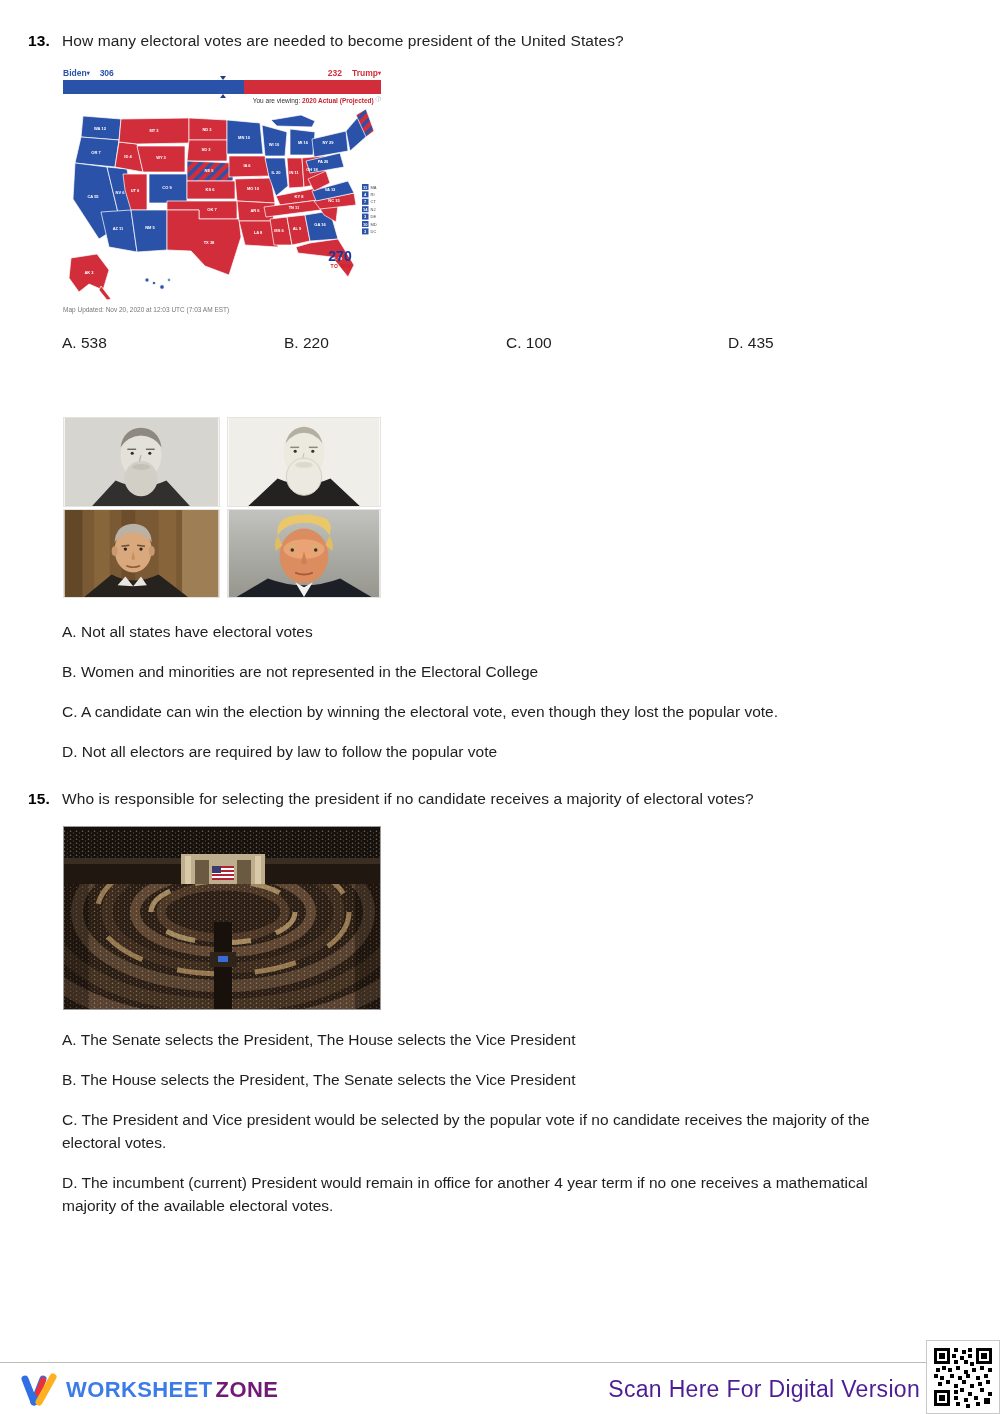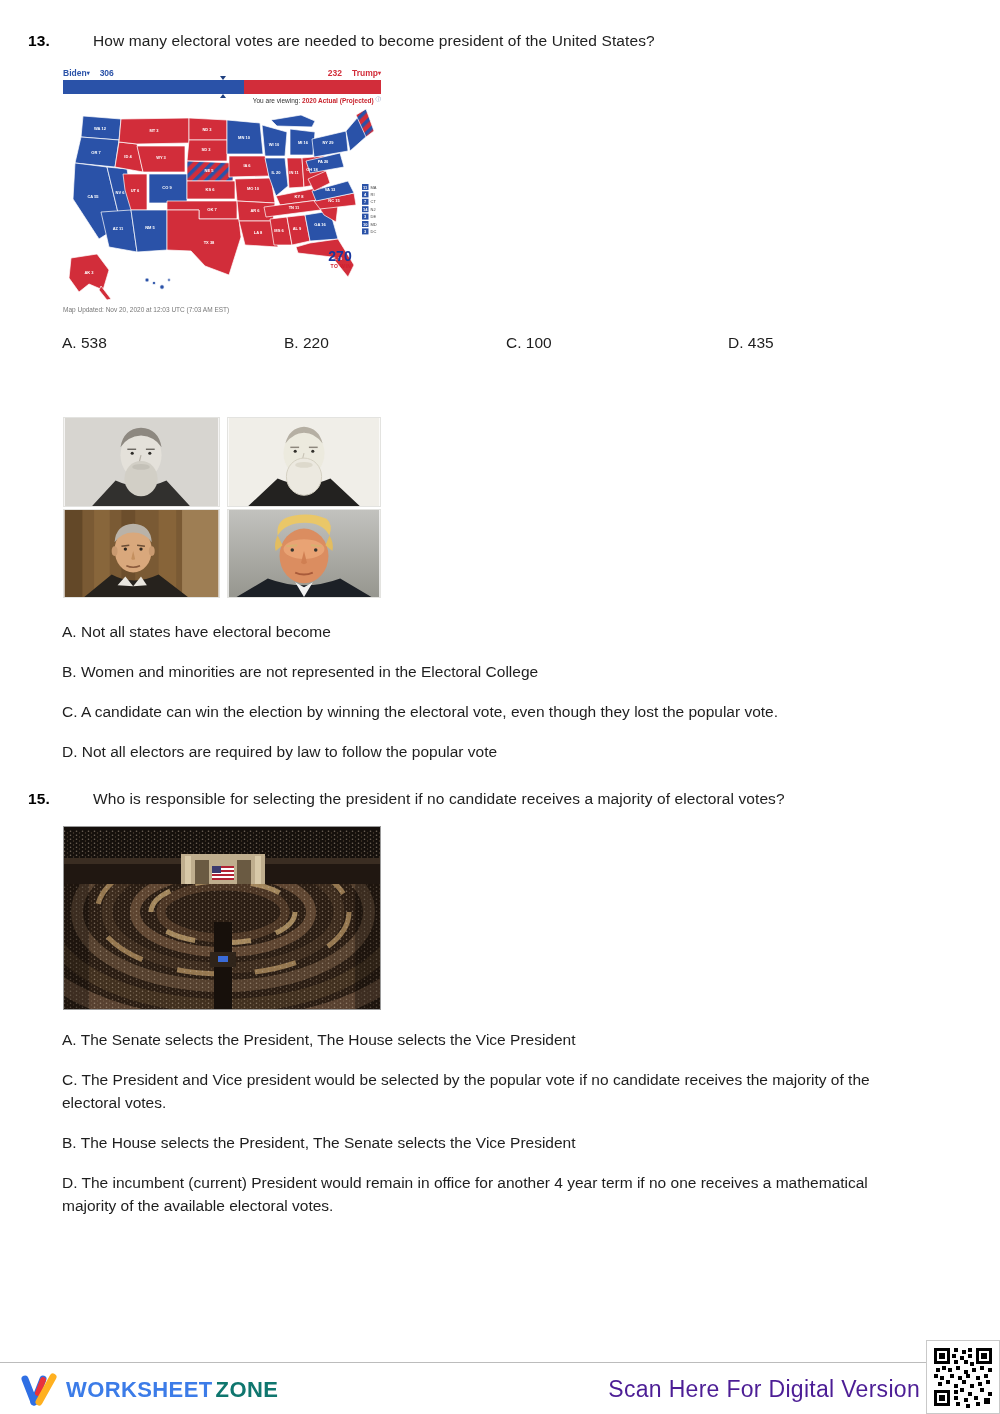--- a/index.html
+++ b/index.html
@@ -1,20 +1,20 @@
 <!DOCTYPE html>
 <html><head>
 <meta charset="utf-8">
 <style>
   html,body{margin:0;padding:0;background:#fff;}
   .page{position:relative;width:1000px;height:1414px;background:#fff;overflow:hidden;
         font-family:"Liberation Sans",sans-serif;color:#1e1e1e;}
   .qhead{position:absolute;left:28px;font-size:15.5px;letter-spacing:.1px;white-space:nowrap;}
   .qnum{display:inline-block;width:34px;font-weight:bold;color:#000;}
-  .qtext{color:#222;margin-left:31px;}
+  .qtext{color:#222;}
   
   .map-figure{position:absolute;left:63px;top:68px;width:318px;}
   .map-head{display:flex;justify-content:space-between;font-size:8.5px;font-weight:bold;height:11px;}
   .mh-left{color:#2a52a8;} .mh-right{color:#d22d3a;}
   .mh-votes{margin-left:10px;} .mh-votes2{margin-right:10px;}
   .caret{font-size:6px;vertical-align:1px;}
   .map-bar{position:relative;height:14px;margin-top:1px;display:flex;}
   .bar-dem{width:56.9%;background:#2a52a8;} .bar-rep{flex:1;background:#d22d3a;}
   .marker-top{position:absolute;left:50.2%;top:-4px;width:0;height:0;margin-left:-3px;
       border-left:3px solid transparent;border-right:3px solid transparent;border-top:4px solid #1e3f7f;}
@@ -37,21 +37,21 @@
   .opts p{margin:0 0 17px 0;line-height:23px;}
   
   .portraits{position:absolute;left:63px;top:417px;display:grid;
      grid-template-columns:157px 154px;grid-template-rows:90px 89px;column-gap:7px;row-gap:2px;}
   .portraits svg{display:block;border:1px solid #e3e3e0;box-sizing:border-box;}
   .congress{position:absolute;left:63px;top:826px;}
   
   .divider{position:absolute;left:0;top:1362px;width:926px;height:1px;background:#bcbcbc;}
   .brand{position:absolute;left:20px;top:1370px;display:flex;align-items:center;gap:8px;}
   .brand-text{font-size:22px;font-weight:bold;letter-spacing:.4px;}
-  .bt1{color:#3c7ce8;margin-top:16px;} .bt2{color:#0f766e;margin-left:3px;}
+  .bt1{color:#3c7ce8;margin-top:16px;} .bt2{color:#701a75;margin-left:3px;}
   .scan-text{position:absolute;right:80px;top:1376px;font-size:23px;color:#4c1d95;letter-spacing:.3px;}
   .qr-box{position:absolute;left:926px;top:1340px;width:74px;height:74px;background:#fff;
      border:1px solid #c9c9c9;box-sizing:border-box;display:flex;align-items:center;justify-content:center;}
 </style>
 </head>
 <body>
 
 <div class="page">
 
   <div class="qhead" style="top:32px">
@@ -279,21 +279,21 @@
       <line x1="59" y1="37" x2="70" y2="36" stroke="#d8b070" stroke-width="2"></line>
       <line x1="84" y1="36" x2="95" y2="37" stroke="#d8b070" stroke-width="2"></line>
       <circle cx="65" cy="41" r="1.8" fill="#34342f"></circle>
         <circle cx="89" cy="41" r="1.8" fill="#34342f"></circle>
       <path d="M77,42 L74,54 Q77,57 80,54 Z" fill="#d07f52"></path>
       <path d="M68,64 Q77,68 86,64" stroke="#a85a3a" stroke-width="2" fill="none"></path>
     </svg>
   </div>
 
   <div class="opts" style="top:620px">
-    <p>A. Not all states have electoral become</p>
+    <p>A. Not all states have electoral votes</p>
     <p>B. Women and minorities are not represented in the Electoral College</p>
     <p>C. A candidate can win the election by winning the electoral vote, even though they lost the popular vote.</p>
     <p>D. Not all electors are required by law to follow the popular vote</p>
   </div>
 
   <div class="qhead" style="top:790px">
     <span class="qnum">15.</span><span class="qtext">Who is responsible for selecting the president if no candidate receives a majority of electoral votes?</span>
   </div>
 
   <div class="congress">
@@ -344,22 +344,22 @@
         <rect x="155" y="130" width="10" height="6" fill="#3a6bd8"></rect>
         <rect x="0" y="58" width="26" height="126" fill="#000" opacity=".3"></rect>
         <rect x="292" y="58" width="26" height="126" fill="#000" opacity=".3"></rect>
       </g>
       <rect x=".5" y=".5" width="317" height="183" fill="none" stroke="#9a9a9a"></rect>
     </svg>
   </div>
 
   <div class="opts" style="top:1028px">
     <p>A. The Senate selects the President, The House selects the Vice President</p>
+    <p>B. The House selects the President, The Senate selects the Vice President</p>
     <p>C. The President and Vice president would be selected by the popular vote if no candidate receives the majority of the electoral votes.</p>
-    <p>B. The House selects the President, The Senate selects the Vice President</p>
     <p>D. The incumbent (current) President would remain in office for another 4 year term if no one receives a mathematical majority of the available electoral votes.</p>
   </div>
 
   <div class="divider"></div>
 
   <div class="brand">
     <svg width="38" height="40" viewBox="0 0 38 40">
       <path d="M5,9 L14,32" stroke="#2f6fe4" stroke-width="7" stroke-linecap="round" fill="none"></path>
       <path d="M14,32 L23,9" stroke="#2f6fe4" stroke-width="7" stroke-linecap="round" fill="none"></path>
       <path d="M23,10 L18,23" stroke="#e8323c" stroke-width="6" stroke-linecap="round" fill="none"></path>

